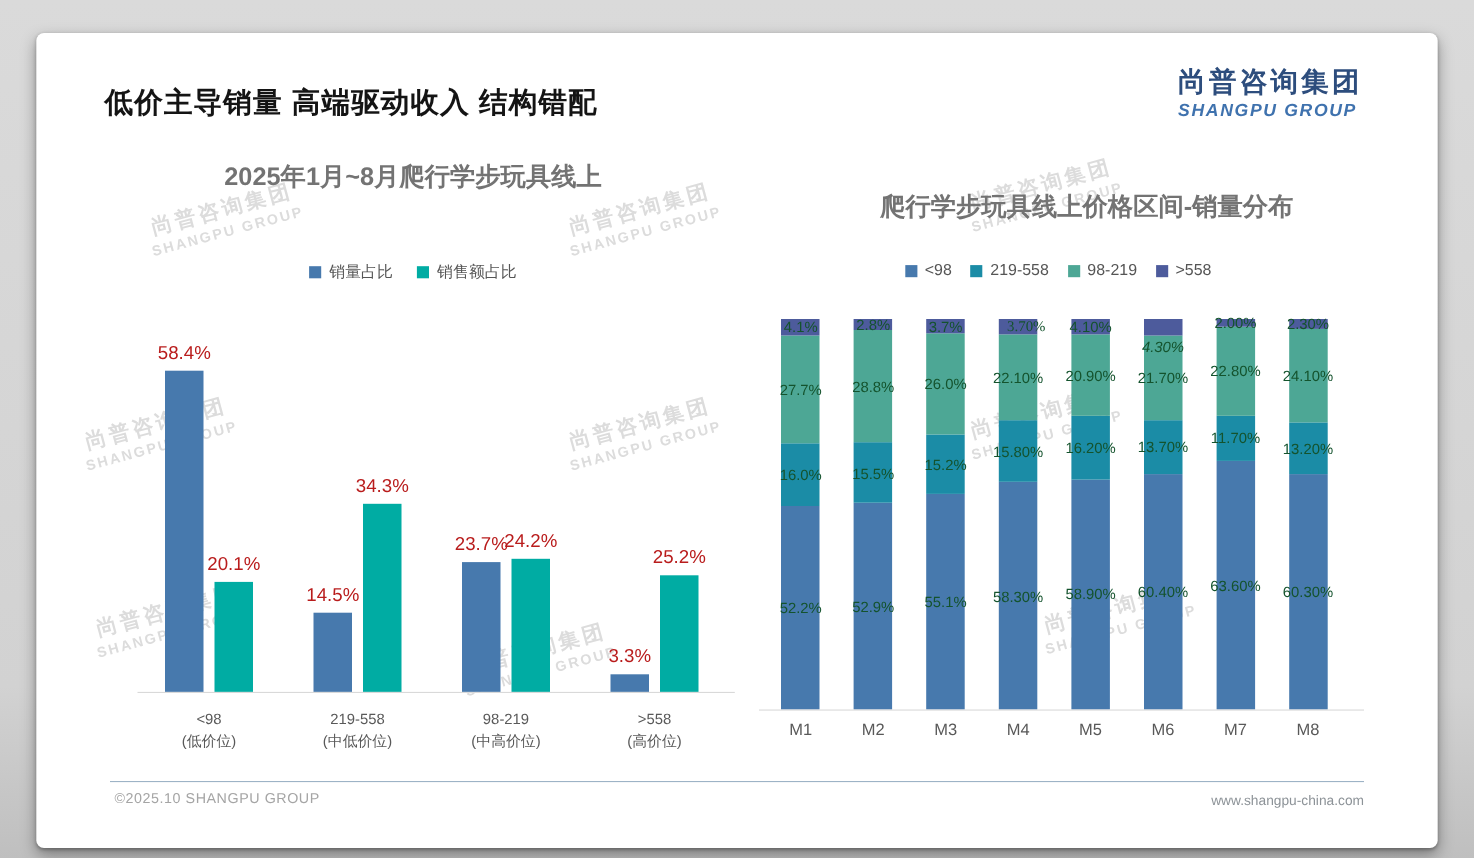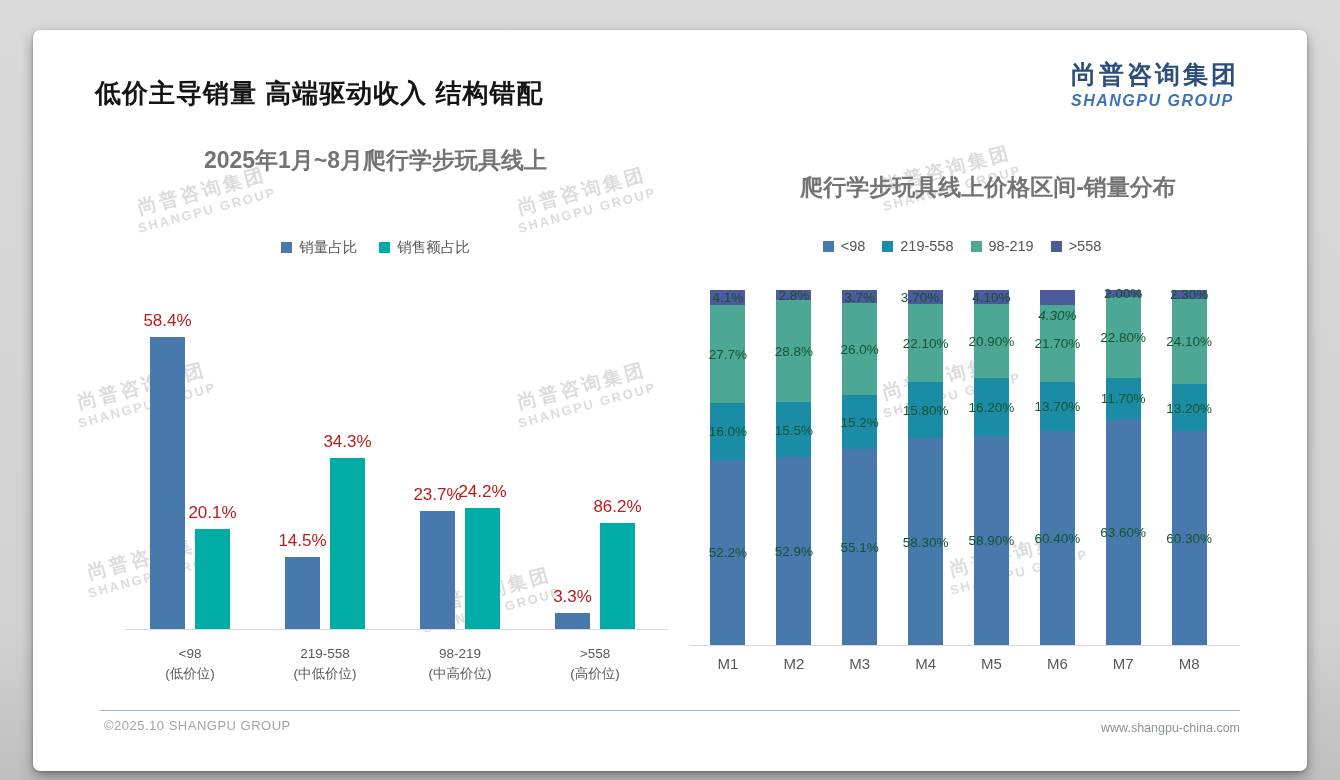--- a/index.html
+++ b/index.html
@@ -141,21 +141,21 @@
         <div class="bar-value-label" style="left: 179.5px; bottom: 78.5px;">14.5%</div>
         <div class="bar" style="left: 207px; height: 171.5px; background: rgb(0, 172, 163);"></div>
         <div class="bar-value-label" style="left: 224.5px; bottom: 177.5px;">34.3%</div>
         <div class="bar" style="left: 297px; height: 118.5px; background: rgb(71, 121, 173);"></div>
         <div class="bar-value-label" style="left: 314.5px; bottom: 124.5px;">23.7%</div>
         <div class="bar" style="left: 342px; height: 121px; background: rgb(0, 172, 163);"></div>
         <div class="bar-value-label" style="left: 359.5px; bottom: 127px;">24.2%</div>
         <div class="bar" style="left: 432px; height: 16.5px; background: rgb(71, 121, 173);"></div>
         <div class="bar-value-label" style="left: 449.5px; bottom: 22.5px;">3.3%</div>
         <div class="bar" style="left: 477px; height: 106.5px; background: rgb(0, 172, 163);"></div>
-        <div class="bar-value-label" style="left: 494.5px; bottom: 112.5px;">86.2%</div>
+        <div class="bar-value-label" style="left: 494.5px; bottom: 112.5px;">25.2%</div>
       </div>
     <div class="axis-line left-axis"></div>
     <div class="left-cats" id="left-cats">
         <div class="cat-label" style="left: -18px;">
           <div>&lt;98</div>
           <div>(低价位)</div>
         </div>
         <div class="cat-label" style="left: 117px;">
           <div>219-558</div>
           <div>(中低价位)</div>
@@ -214,21 +214,21 @@
         <div class="seg-label" style="left: 164.688px; bottom: 287.715px;">26.0%</div>
         <div class="seg" style="left: 147.188px; bottom: 341.865px; height: 13.135px; background: rgb(77, 91, 156);"></div>
         <div class="seg-label" style="left: 164.688px; bottom: 340.432px;">3.7%</div>
         <div class="seg" style="left: 213.062px; bottom: 0px; height: 206.965px; background: rgb(71, 121, 173);"></div>
         <div class="seg-label" style="left: 230.562px; bottom: 95.4825px;">58.30%</div>
         <div class="seg" style="left: 213.062px; bottom: 206.965px; height: 56.09px; background: rgb(27, 140, 166);"></div>
         <div class="seg-label" style="left: 230.562px; bottom: 227.01px;">15.80%</div>
         <div class="seg" style="left: 213.062px; bottom: 263.055px; height: 78.455px; background: rgb(77, 167, 149);"></div>
         <div class="seg-label" style="left: 230.562px; bottom: 294.282px;">22.10%</div>
         <div class="seg" style="left: 213.062px; bottom: 341.51px; height: 13.135px; background: rgb(77, 91, 156);"></div>
-        <div class="seg-label" style="left: 225px; bottom: 340.077px;">3.70%</div>
+        <div class="seg-label" style="left: 238px; bottom: 340.077px; font-family: Liberation Serif, serif;">3.70%</div>
         <div class="seg" style="left: 278.938px; bottom: 0px; height: 209.095px; background: rgb(71, 121, 173);"></div>
         <div class="seg-label" style="left: 296.438px; bottom: 96.5475px;">58.90%</div>
         <div class="seg" style="left: 278.938px; bottom: 209.095px; height: 57.51px; background: rgb(27, 140, 166);"></div>
         <div class="seg-label" style="left: 296.438px; bottom: 229.85px;">16.20%</div>
         <div class="seg" style="left: 278.938px; bottom: 266.605px; height: 74.195px; background: rgb(77, 167, 149);"></div>
         <div class="seg-label" style="left: 296.438px; bottom: 295.702px;">20.90%</div>
         <div class="seg" style="left: 278.938px; bottom: 340.8px; height: 14.555px; background: rgb(77, 91, 156);"></div>
         <div class="seg-label" style="left: 296.438px; bottom: 340.077px;">4.10%</div>
         <div class="seg" style="left: 344.812px; bottom: 0px; height: 214.42px; background: rgb(71, 121, 173);"></div>
         <div class="seg-label" style="left: 362.312px; bottom: 99.21px;">60.40%</div>

